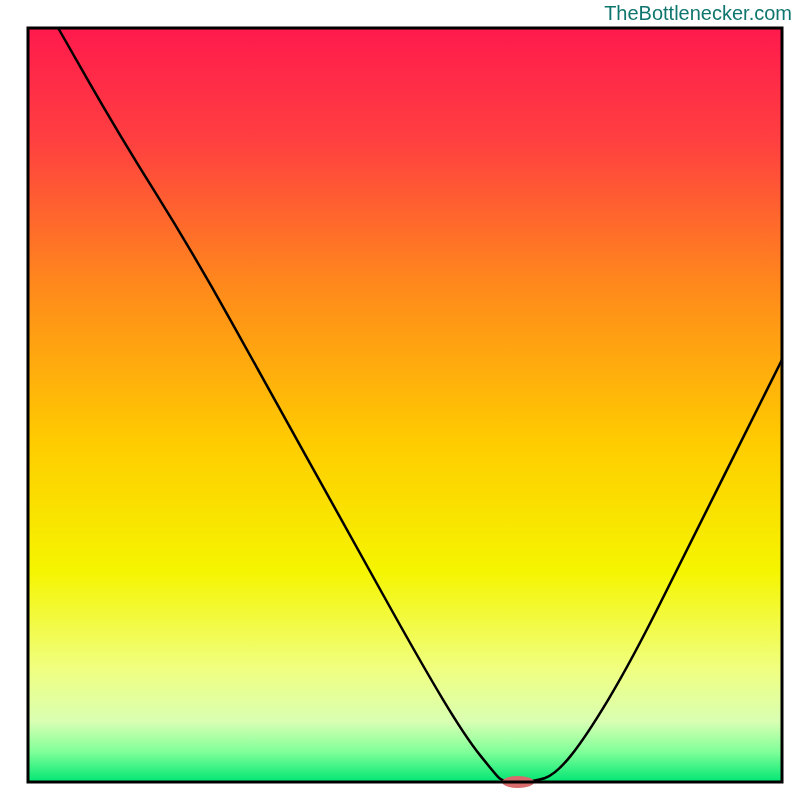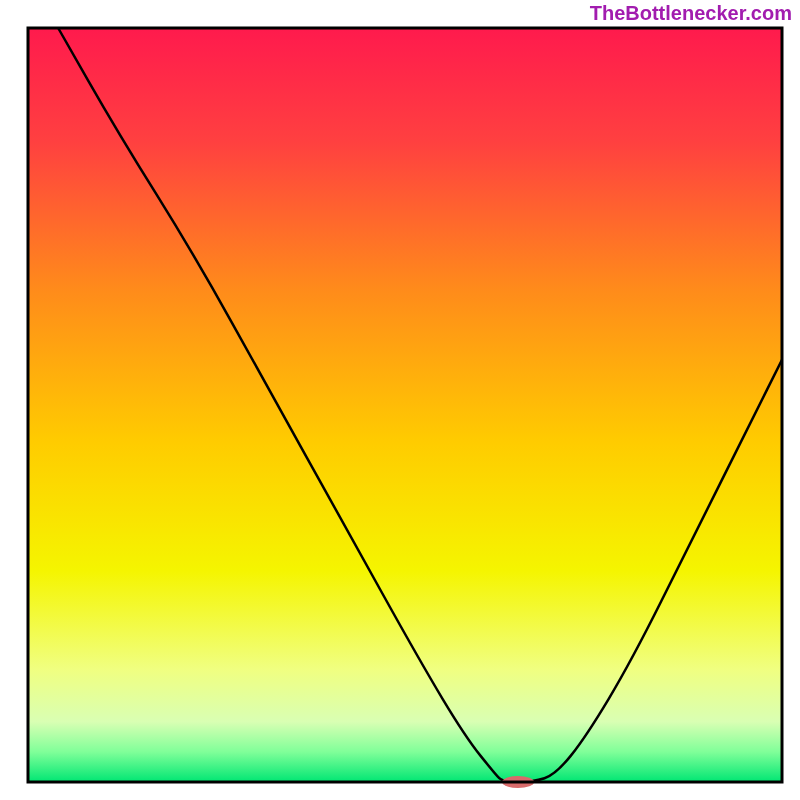--- a/index.html
+++ b/index.html
@@ -11,22 +11,22 @@
   .container {
     width: 800px;
     height: 800px;
     position: relative;
   }
   .watermark {
     position: absolute;
     top: 2px;
     right: 8px;
     font-size: 20px;
-    font-weight: bold;
-    color: #a21caf;
+    font-weight: normal;
+    color: #0f766e;
     z-index: 10;
   }
   svg {
     display: block;
   }
 </style>
 </head>
 <body>
 
 <div class="container">

